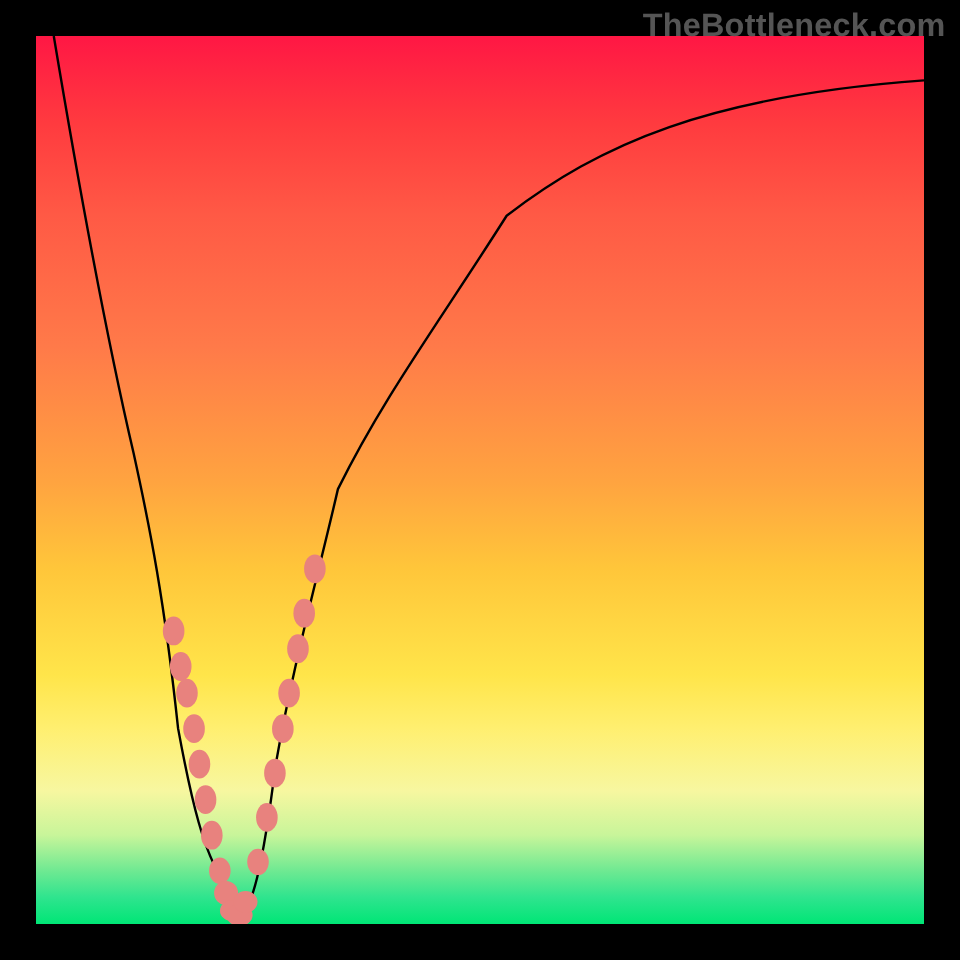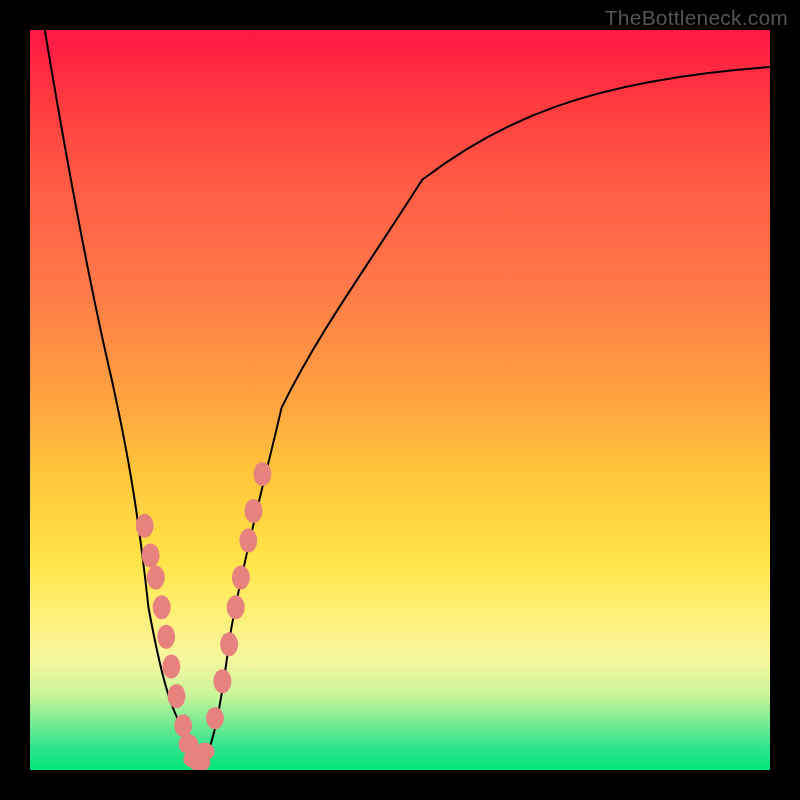--- a/index.html
+++ b/index.html
@@ -43,22 +43,22 @@
   .plot-area svg {
     position: absolute;
     left: 0; top: 0;
     width: 740px; height: 740px;
   }
   .watermark {
     position: absolute;
     top: 6px;
     right: 12px;
     color: #555;
-    font-size: 21px;
-    font-weight: 400;
+    font-size: 27px;
+    font-weight: 700;
     letter-spacing: 0.2px;
   }
   .curve {
     fill: none;
     stroke: #000;
     stroke-width: 2;
   }
   .marker {
     fill: #e8827e;
     stroke: none;

